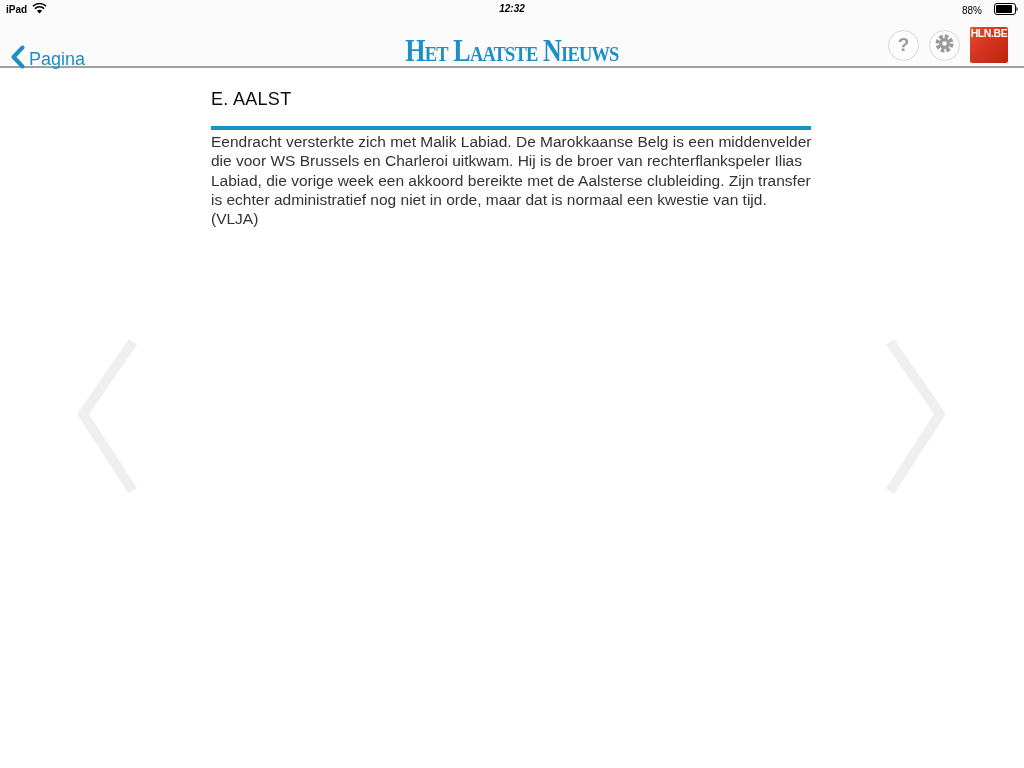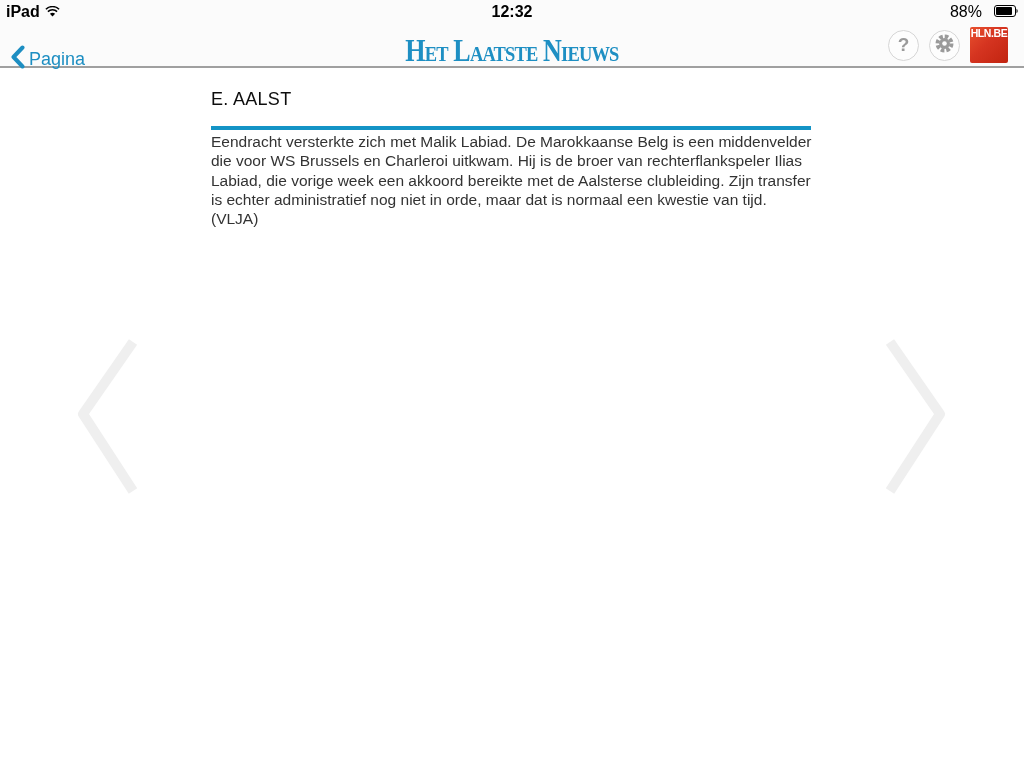--- a/index.html
+++ b/index.html
@@ -17,31 +17,32 @@
     height: 768px;
     background: #ffffff;
   }
 
   
   .status-bar {
     position: absolute;
     left: 0; top: 0;
     width: 1024px; height: 20px;
     background: #fbfbfb;
-    font-size: 16px;
+    font-size: 10px;
     font-weight: bold;
     color: #000;
   }
   .status-left {
     position: absolute; left: 6px; top: 3px;
     display: flex; align-items: center; gap: 5px;
   }
   .status-time {
     position: absolute; left: 0; right: 0; top: 3px;
     text-align: center;
+    font-style: italic;
   }
   .status-right {
     position: absolute; right: 5px; top: 3px;
     display: flex; align-items: center; gap: 12px;
     font-weight: normal;
   }
 
   
   .nav-bar {
     position: absolute;

